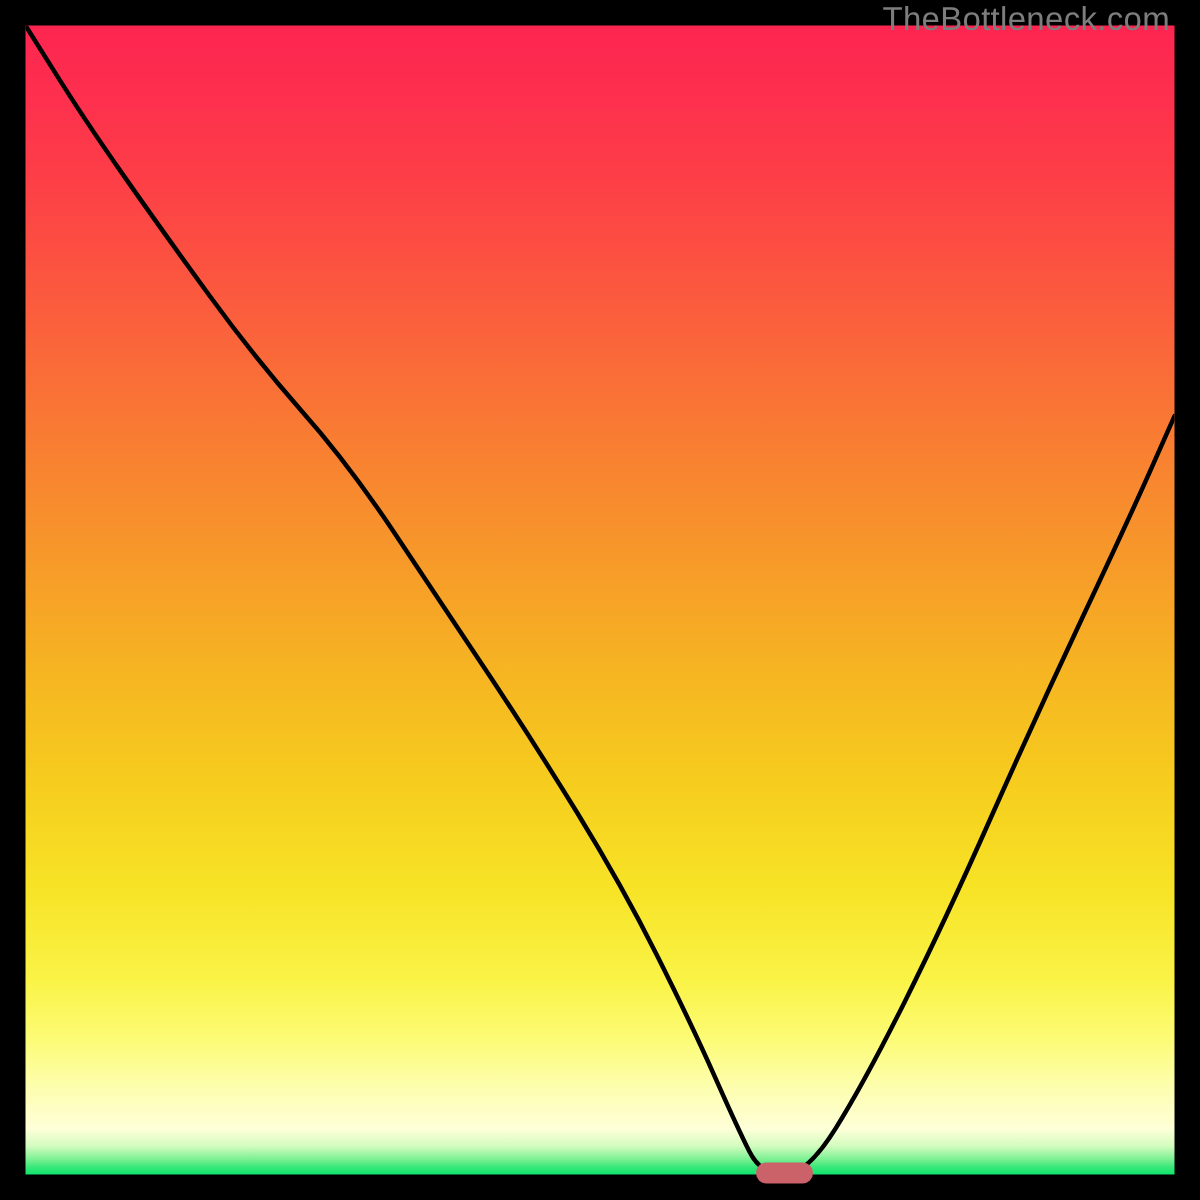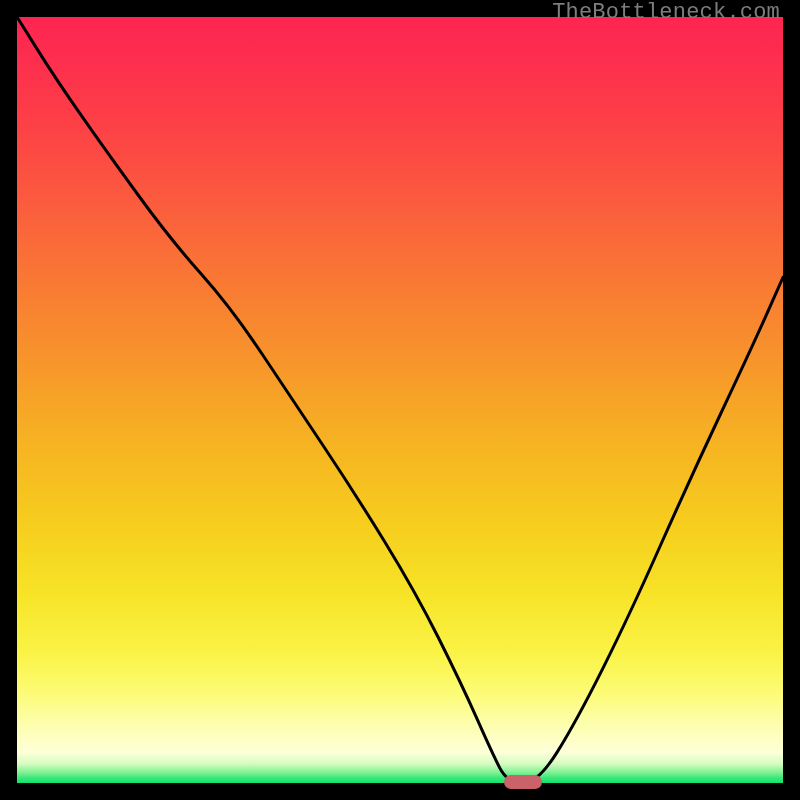--- a/index.html
+++ b/index.html
@@ -9,21 +9,20 @@
     height: 800px;
     background: #000;
     overflow: hidden;
     font-family: Arial, Helvetica, sans-serif;
   }
   .frame {
     position: relative;
     width: 800px;
     height: 800px;
     background: #000;
-    font-family: Liberation Mono, monospace;
   }
   .plot-area {
     position: absolute;
     left: 17px;
     top: 17px;
     width: 766px;
     height: 766px;
     
     background: linear-gradient(
       to bottom,

